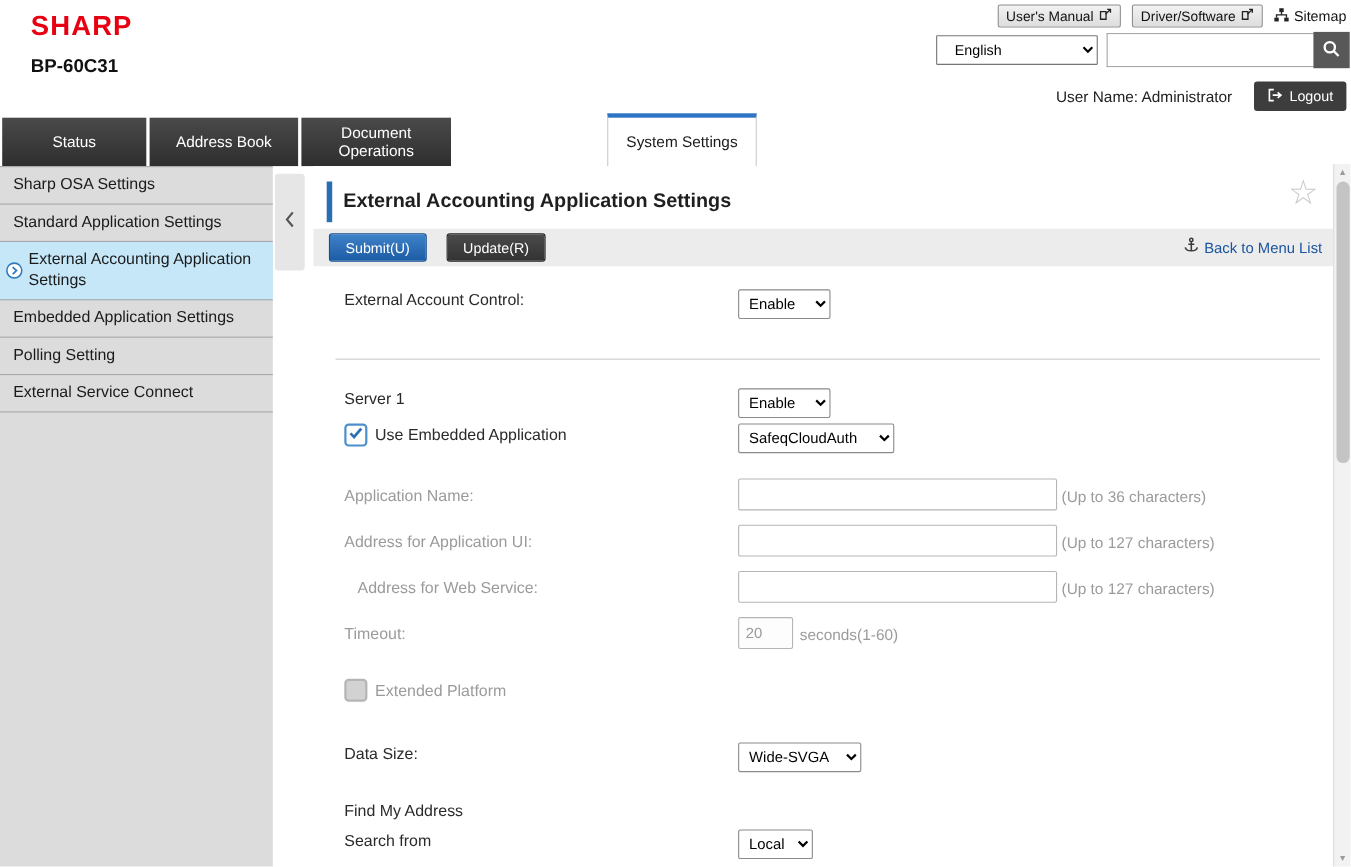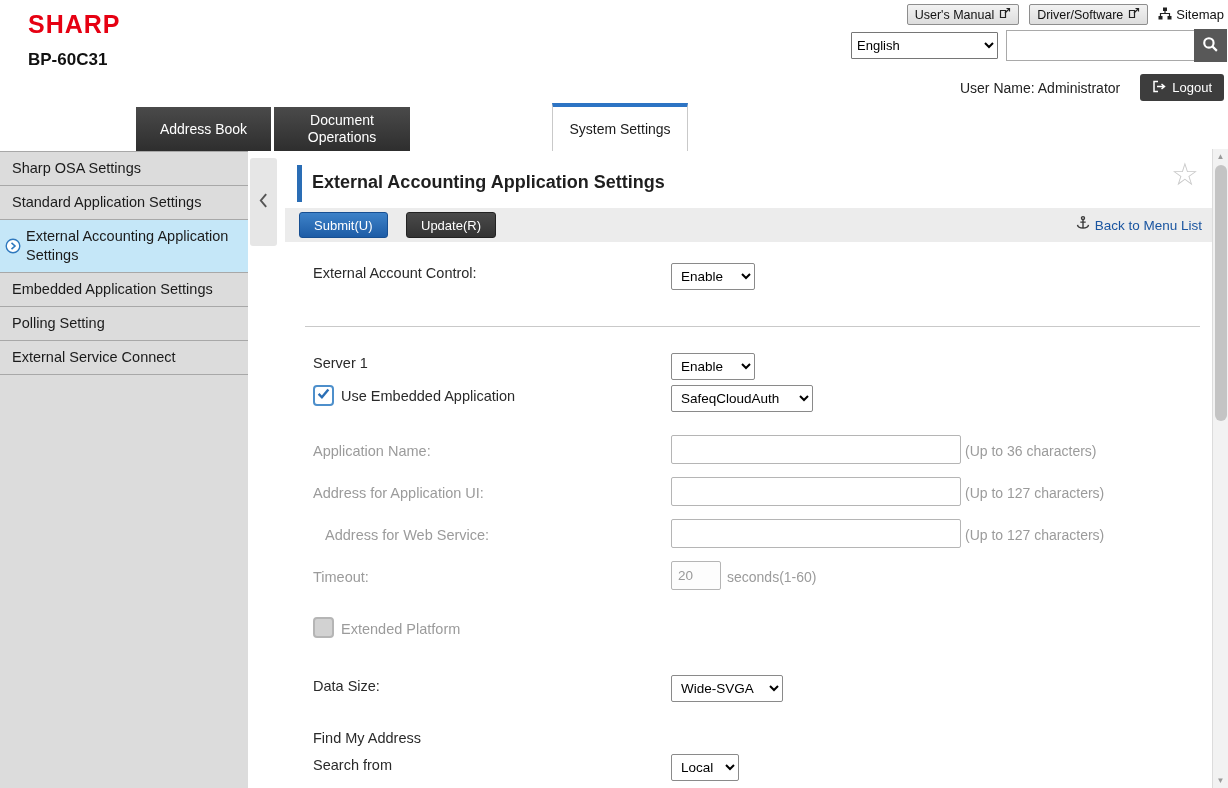--- a/index.html
+++ b/index.html
@@ -11,21 +11,21 @@
   .brand { left:28px; top:10px; font-size:25px; font-weight:bold; letter-spacing:1px; color:#e60012; }
   .model { left:28px; top:50px; font-size:17px; font-weight:bold; color:#111; }
 
   .top-links { top:4px; right:4px; display:flex; align-items:center; gap:10px; }
   .hbtn { display:inline-flex; align-items:center; gap:5px; height:21px; padding:0 7px;
           background:linear-gradient(#f2f2f2,#ddd); border:1px solid #8e8e8e; border-radius:2px;
           font-size:12.5px; color:#111; cursor:pointer; }
   .sitemap-link { display:inline-flex; align-items:center; gap:4px; font-size:13px; color:#111; cursor:pointer; }
 
   .lang-search { top:29px; right:1px; display:flex; align-items:center; gap:8px; }
-  .lang-select { width:147px; height:27px; border:1px solid #767676; border-radius:1px; font-size:13px; padding-left:1px; background:#fff; font-family:"Liberation Sans",sans-serif; }
+  .lang-select { width:147px; height:27px; border:1px solid #767676; border-radius:1px; font-size:13px; padding-left:12px; background:#fff; font-family:"Liberation Sans",sans-serif; }
   .search-wrap { display:flex; align-items:center; }
   .search-input { width:188px; height:31px; border:1px solid #a9a9a9; border-right:none; padding:0 6px; font-size:13.5px; background:#fff; }
   .search-btn { width:33px; height:33px; background:#585858; border:none; display:flex; align-items:center; justify-content:center; cursor:pointer; }
 
   .user-row { top:74px; right:4px; display:flex; align-items:center; gap:20px; }
   .user-name { font-size:14px; color:#222; }
   .logout-btn { display:inline-flex; align-items:center; gap:6px; height:27px; padding:0 12px;
                 background:#3d3d3d; color:#fff; font-size:13px; border:none; border-radius:3px; cursor:pointer; }
 
   
@@ -143,20 +143,21 @@
       <span>
         <svg width="14" height="13" viewBox="0 0 14 13">
             <path d="M6 1.5H2v10h4" fill="none" stroke="#fff" stroke-width="1.5"></path>
             <path d="M5 6.5h7M9.5 4l3 2.5-3 2.5" fill="none" stroke="#fff" stroke-width="1.5"></path>
           </svg>
       </span>
       <span>Logout</span>
     </button>
   </div>
 
+  <div class="abs tab" style="left:2px;width:131px;">Status</div>
   <div class="abs tab" style="left:136px;width:135px;">Address Book</div>
   <div class="abs tab" style="left:274px;width:136px;">Document Operations</div>
   <div class="abs tab tab-active" style="left:552px;width:136px;">System Settings</div>
 
   <div class="abs sidebar">
     <div class="side-item">Sharp OSA Settings</div>
     <div class="side-item">Standard Application Settings</div>
     <div class="side-item active">
       <span class="side-arrow">
         <svg width="16" height="16" viewBox="0 0 16 16">

